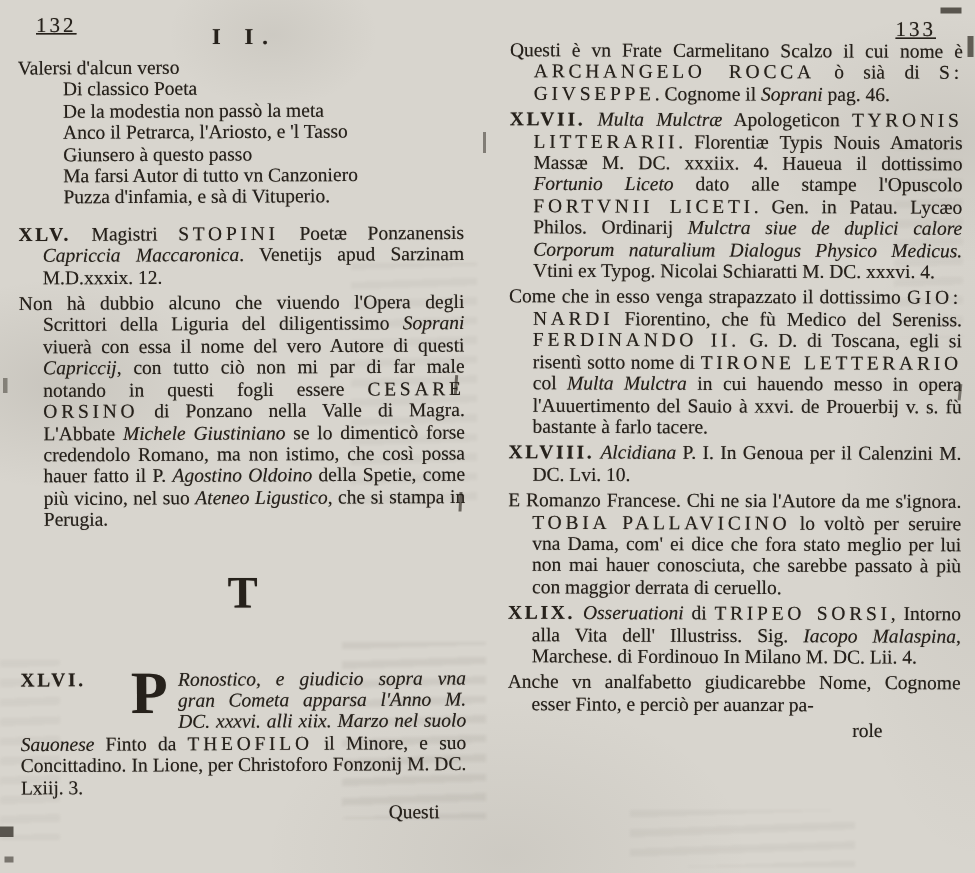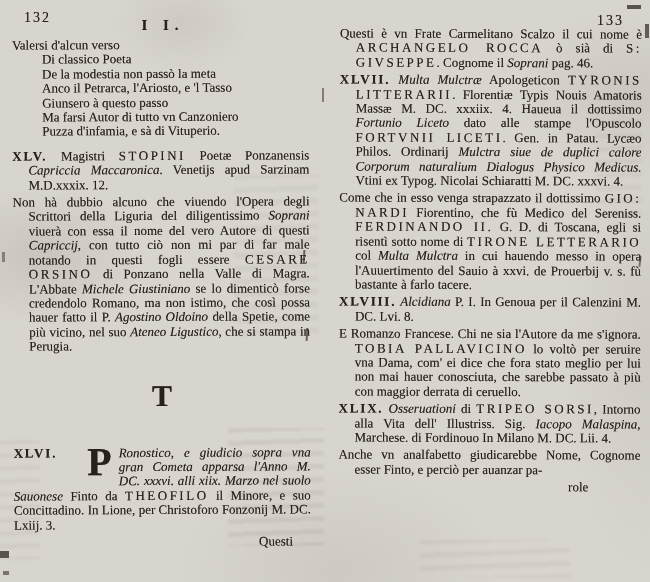--- a/index.html
+++ b/index.html
@@ -12,21 +12,21 @@
   }
   .page::before{
     content:"";position:absolute;inset:0;pointer-events:none;
     background:
       radial-gradient(150px 100px at 6% 44%, rgba(95,90,80,.13), transparent 70%),
       radial-gradient(170px 120px at 97% 16%, rgba(95,90,80,.11), transparent 70%),
       radial-gradient(230px 150px at 52% 98%, rgba(95,90,80,.09), transparent 70%),
       radial-gradient(100px 70px at 28% 4%, rgba(95,90,80,.09), transparent 70%),
       radial-gradient(120px 300px at 100% 60%, rgba(95,90,80,.08), transparent 75%);
   }
-  .pn{position:absolute;top:10px;font-size:14px;letter-spacing:2px;}
+  .pn{position:absolute;top:10px;font-size:14px;letter-spacing:2px;text-decoration:underline;}
   .pn-left{left:24px;}
   .pn-right{right:26px;top:13px;}
   .header{position:absolute;left:0;top:17px;width:326px;text-align:center;
     font-size:15px;letter-spacing:6px;font-weight:600;}
   .col{position:absolute;text-align:justify;font-size:13px;line-height:14.4px;overflow:hidden;}
   .col-left{left:13px;top:38px;width:297px;height:538px;transform:rotate(-.25deg);}
   .col-right{left:339px;top:27px;width:302px;height:550px;transform:rotate(.2deg);}
   .col p{margin:0 0 3px;}
   .entry,.para{padding-left:16px;text-indent:-16px;}
   .num{letter-spacing:1.8px;font-weight:bold;}
@@ -83,20 +83,20 @@
       <p class="entry"><span class="num">XLV.</span><span class=""> Magistri </span><span class="sc">STOPINI</span><span class=""> Poetæ Ponzanensis </span><span class="it">Capriccia Maccaronica</span><span class="">. Venetijs apud Sarzinam M.D.xxxix. 12.</span></p>
       <p class="para"><span class="">Non hà dubbio alcuno che viuendo l'Opera degli Scrittori della Liguria del diligentissimo </span><span class="it">Soprani</span><span class=""> viuerà con essa il nome del vero Autore di questi </span><span class="it">Capriccij</span><span class="">, con tutto ciò non mi par di far male notando in questi fogli essere </span><span class="sc">CESARE ORSINO</span><span class=""> di Ponzano nella Valle di Magra. L'Abbate </span><span class="it">Michele Giustiniano</span><span class=""> se lo dimenticò forse credendolo Romano, ma non istimo, che così possa hauer fatto il P. </span><span class="it">Agostino Oldoino</span><span class=""> della Spetie, come più vicino, nel suo </span><span class="it">Ateneo Ligustico</span><span class="">, che si stampa in Perugia.</span></p>
       <div class="sign">T</div>
       <p class="entry hascap"><span class="num">XLVI.</span><span class="cap">P</span><span class="it">Ronostico, e giudicio sopra vna gran Cometa apparsa l'Anno M. DC. xxxvi. alli xiix. Marzo nel suolo Sauonese </span><span class="">Finto da </span><span class="sc">THEOFILO</span><span class=""> il Minore, e suo Concittadino. In Lione, per Christoforo Fonzonij M. DC. Lxiij. 3.</span></p>
       <div class="catch">Questi</div>
     </div>
   <div class="col col-right" id="col-right">
       <p class="para"><span class="">Questi è vn Frate Carmelitano Scalzo il cui nome è </span><span class="sc">ARCHANGELO ROCCA</span><span class=""> ò sià di </span><span class="sc">S: GIVSEPPE</span><span class="">. Cognome il </span><span class="it">Soprani</span><span class=""> pag. 46.</span></p>
       <p class="entry"><span class="num">XLVII.</span><span class="it"> Multa Mulctræ</span><span class=""> Apologeticon </span><span class="sc">TYRONIS LITTERARII</span><span class="">. Florentiæ Typis Nouis Amatoris Massæ M. DC. xxxiix. 4. Haueua il dottissimo </span><span class="it">Fortunio Liceto</span><span class=""> dato alle stampe l'Opuscolo </span><span class="sc">FORTVNII LICETI</span><span class="">. Gen. in Patau. Lycæo Philos. Ordinarij </span><span class="it">Mulctra siue de duplici calore Corporum naturalium Dialogus Physico Medicus.</span><span class=""> Vtini ex Typog. Nicolai Schiaratti M. DC. xxxvi. 4.</span></p>
       <p class="para"><span class="">Come che in esso venga strapazzato il dottissimo </span><span class="sc">GIO: NARDI</span><span class=""> Fiorentino, che fù Medico del Sereniss. </span><span class="sc">FERDINANDO II.</span><span class=""> G. D. di Toscana, egli si risentì sotto nome di </span><span class="sc">TIRONE LETTERARIO</span><span class=""> col </span><span class="it">Multa Mulctra</span><span class=""> in cui hauendo messo in opera l'Auuertimento del Sauio à xxvi. de Prouerbij v. s. fù bastante à farlo tacere.</span></p>
-      <p class="entry"><span class="num">XLVIII.</span><span class="it"> Alcidiana</span><span class=""> P. I. In Genoua per il Calenzini M. DC. Lvi. 8.</span></p>
+      <p class="entry"><span class="num">XLVIII.</span><span class="it"> Alcidiana</span><span class=""> P. I. In Genoua per il Calenzini M. DC. Lvi. 10.</span></p>
       <p class="para"><span class="">E Romanzo Francese. Chi ne sia l'Autore da me s'ignora. </span><span class="sc">TOBIA PALLAVICINO</span><span class=""> lo voltò per seruire vna Dama, com' ei dice che fora stato meglio per lui non mai hauer conosciuta, che sarebbe passato à più con maggior derrata di ceruello.</span></p>
       <p class="entry"><span class="num">XLIX.</span><span class="it"> Osseruationi</span><span class=""> di </span><span class="sc">TRIPEO SORSI</span><span class="">, Intorno alla Vita dell' Illustriss. Sig. </span><span class="it">Iacopo Malaspina</span><span class="">, Marchese. di Fordinouo In Milano M. DC. Lii. 4.</span></p>
       <p class="para"><span class="">Anche vn analfabetto giudicarebbe Nome, Cognome esser Finto, e perciò per auanzar pa-</span></p>
       <div class="catch">role</div>
     </div>
 
 </div>
 
 </body></html>

